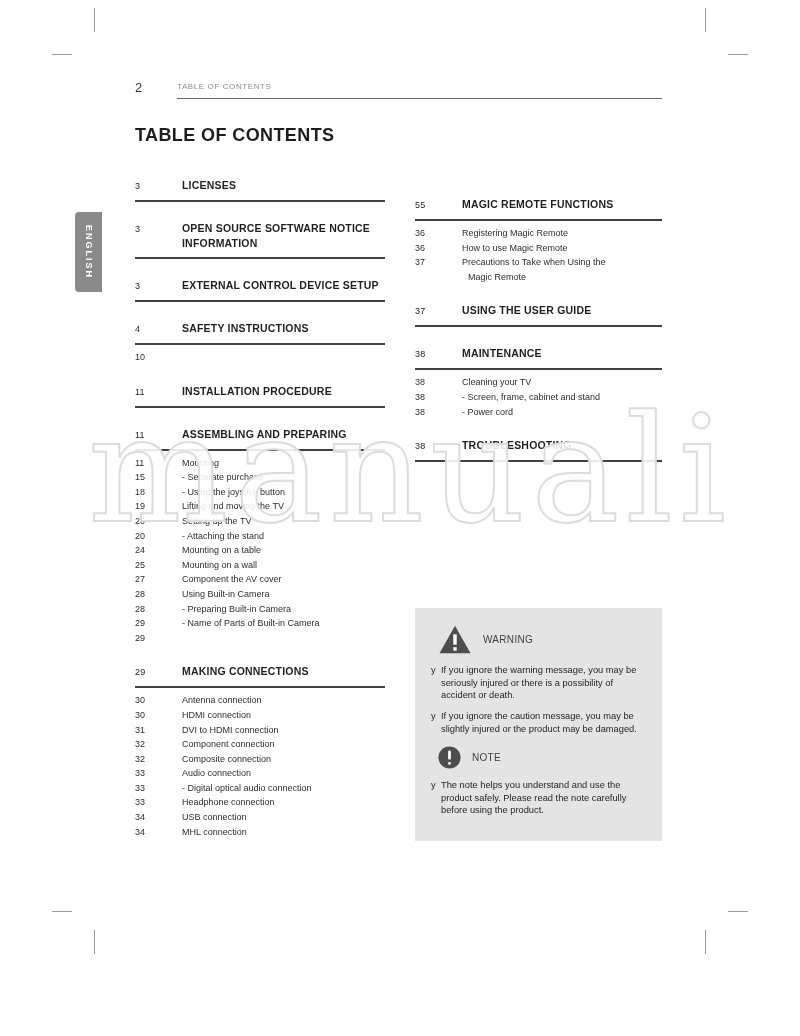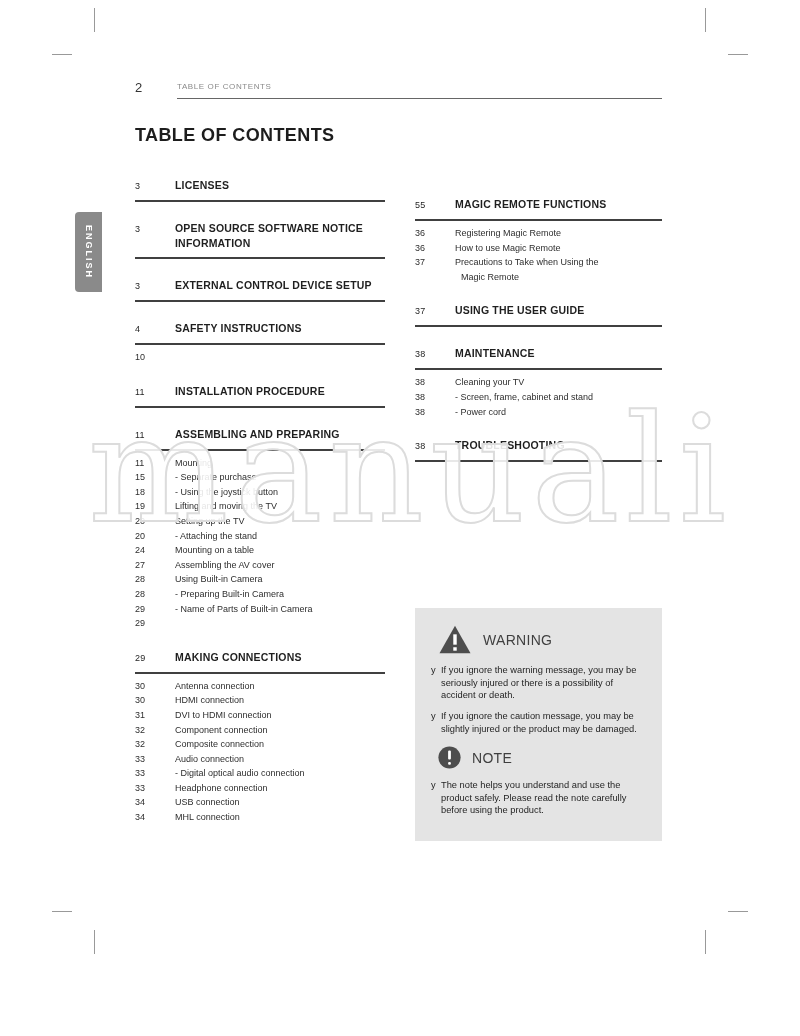--- a/index.html
+++ b/index.html
@@ -58,37 +58,37 @@
     font-size:10.5px; font-weight:bold; color:#1f1f1f; line-height:15px;
     letter-spacing:0.2px;
   }
   .col > .toc-section:first-child { margin-top:0; }
   .toc-item {
     display:flex; align-items:flex-start;
     font-size:9px; color:#2e2e2e; line-height:14.6px;
   }
   .num { width:40px; flex-shrink:0; font-weight:normal; font-size:9px; }
   .toc-section .num { padding-top:1px; }
-  .lbl { flex:1; }
+  .lbl { flex:1;margin-left:7px; }
   .lbl2 { padding-left:6px;text-align:center; }
 
   
   .notices {
     margin-top:146px;
     background:#e4e4e4;
     padding:14px 14px 16px 14px;
     width:247px;
   }
   .notice-header {
     display:flex; align-items:center; gap:10px;
     margin:10px 0 9px 8px;
   }
   .notice-header:first-child { margin-top:2px; }
   .notice-icon { flex-shrink:0; display:inline-flex; }
-  .notice-title { font-size:14px; color:#3f3f3f; letter-spacing:0.3px; }
+  .notice-title { font-size:10px; color:#3f3f3f; letter-spacing:0.3px; }
   .notice-text {
     display:flex; font-size:9.3px; line-height:12.6px; color:#1f1f1f;
     margin:0 2px 8px 2px;
   }
   .notice-text .bullet { width:10px; flex-shrink:0; }
   .notice-text .nt { flex:1; }
 
   
   .watermark {
     position:absolute; left:88px; top:396px; z-index:5;
@@ -177,22 +177,26 @@
         </div>
         <div class="toc-item">
           <span class="num">20</span>
           <span class="lbl">- Attaching the stand</span>
         </div>
         <div class="toc-item">
           <span class="num">24</span>
           <span class="lbl">Mounting on a table</span>
         </div>
         <div class="toc-item">
+          <span class="num">25</span>
+          <span class="lbl">Mounting on a wall</span>
+        </div>
+        <div class="toc-item">
           <span class="num">27</span>
-          <span class="lbl">Assembling the AV cover</span>
+          <span class="lbl">Component the AV cover</span>
         </div>
         <div class="toc-item">
           <span class="num">28</span>
           <span class="lbl">Using Built-in Camera</span>
         </div>
         <div class="toc-item">
           <span class="num">28</span>
           <span class="lbl">- Preparing Built-in Camera</span>
         </div>
         <div class="toc-item">

